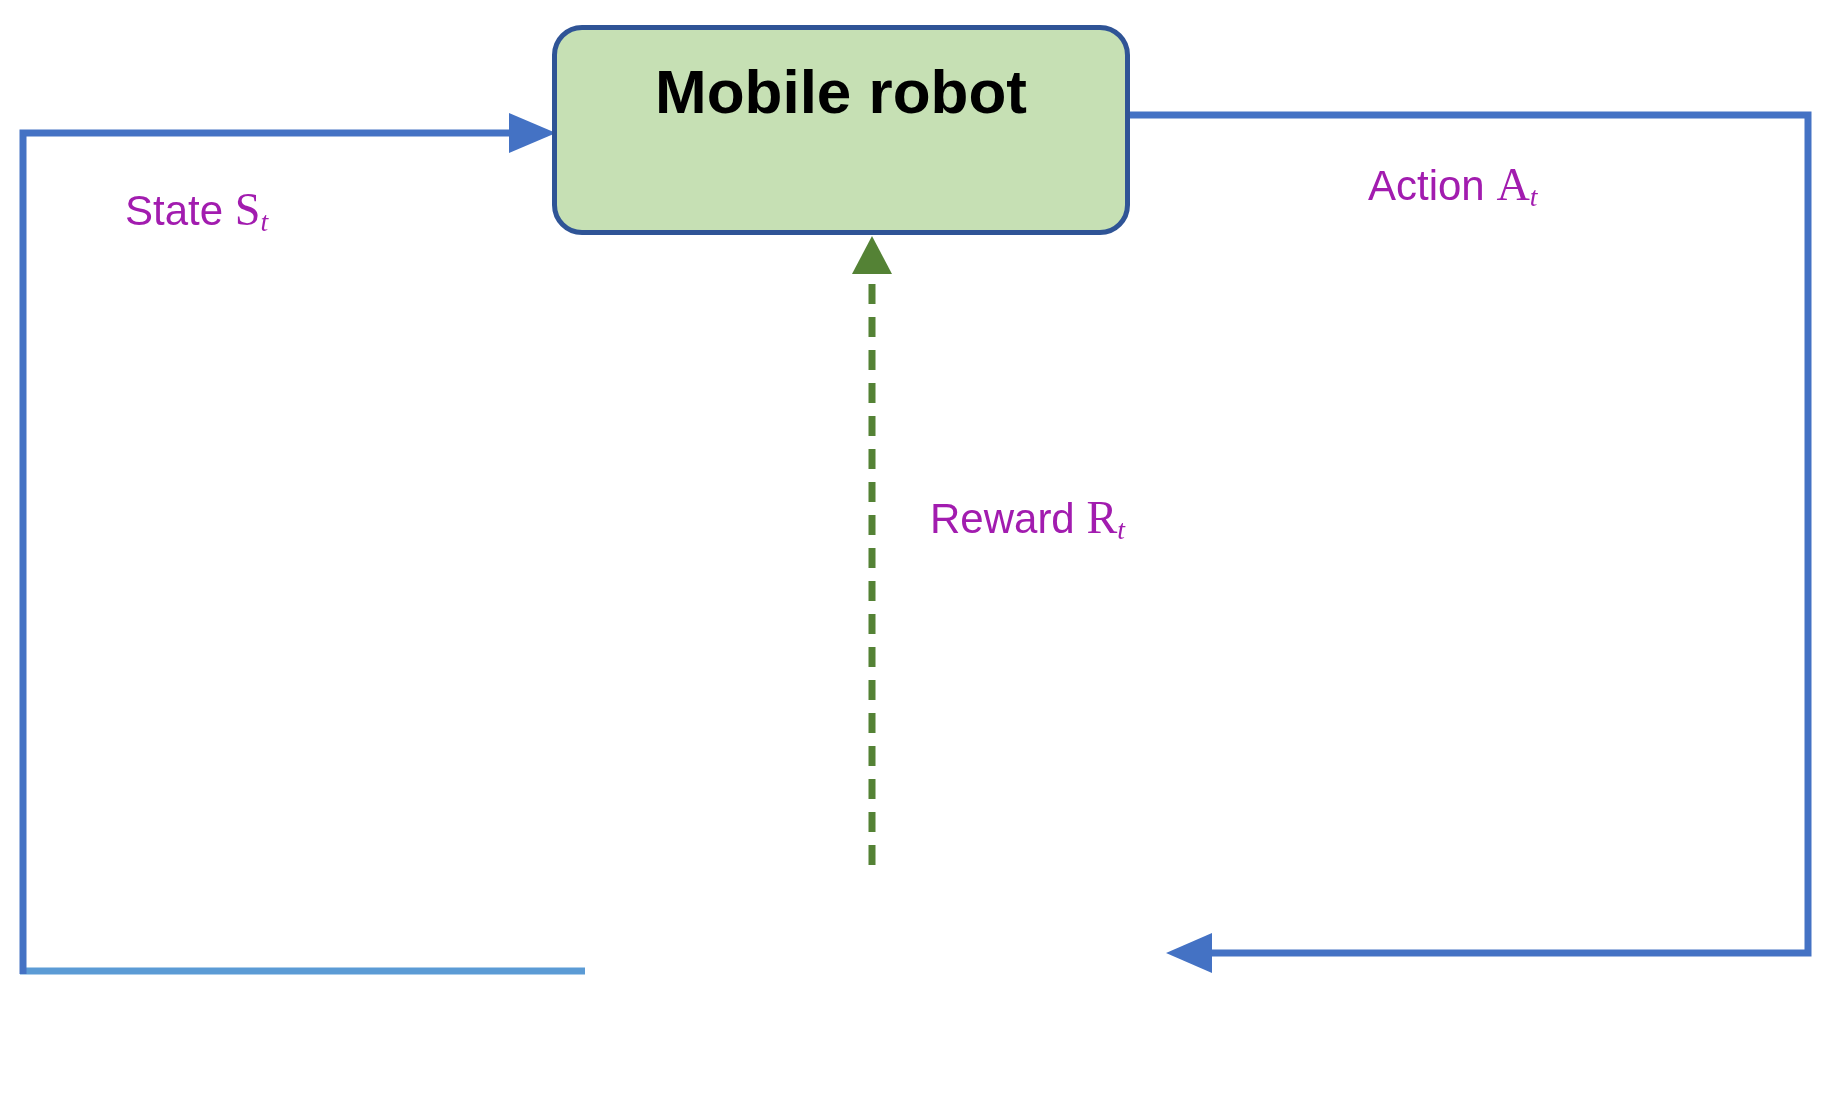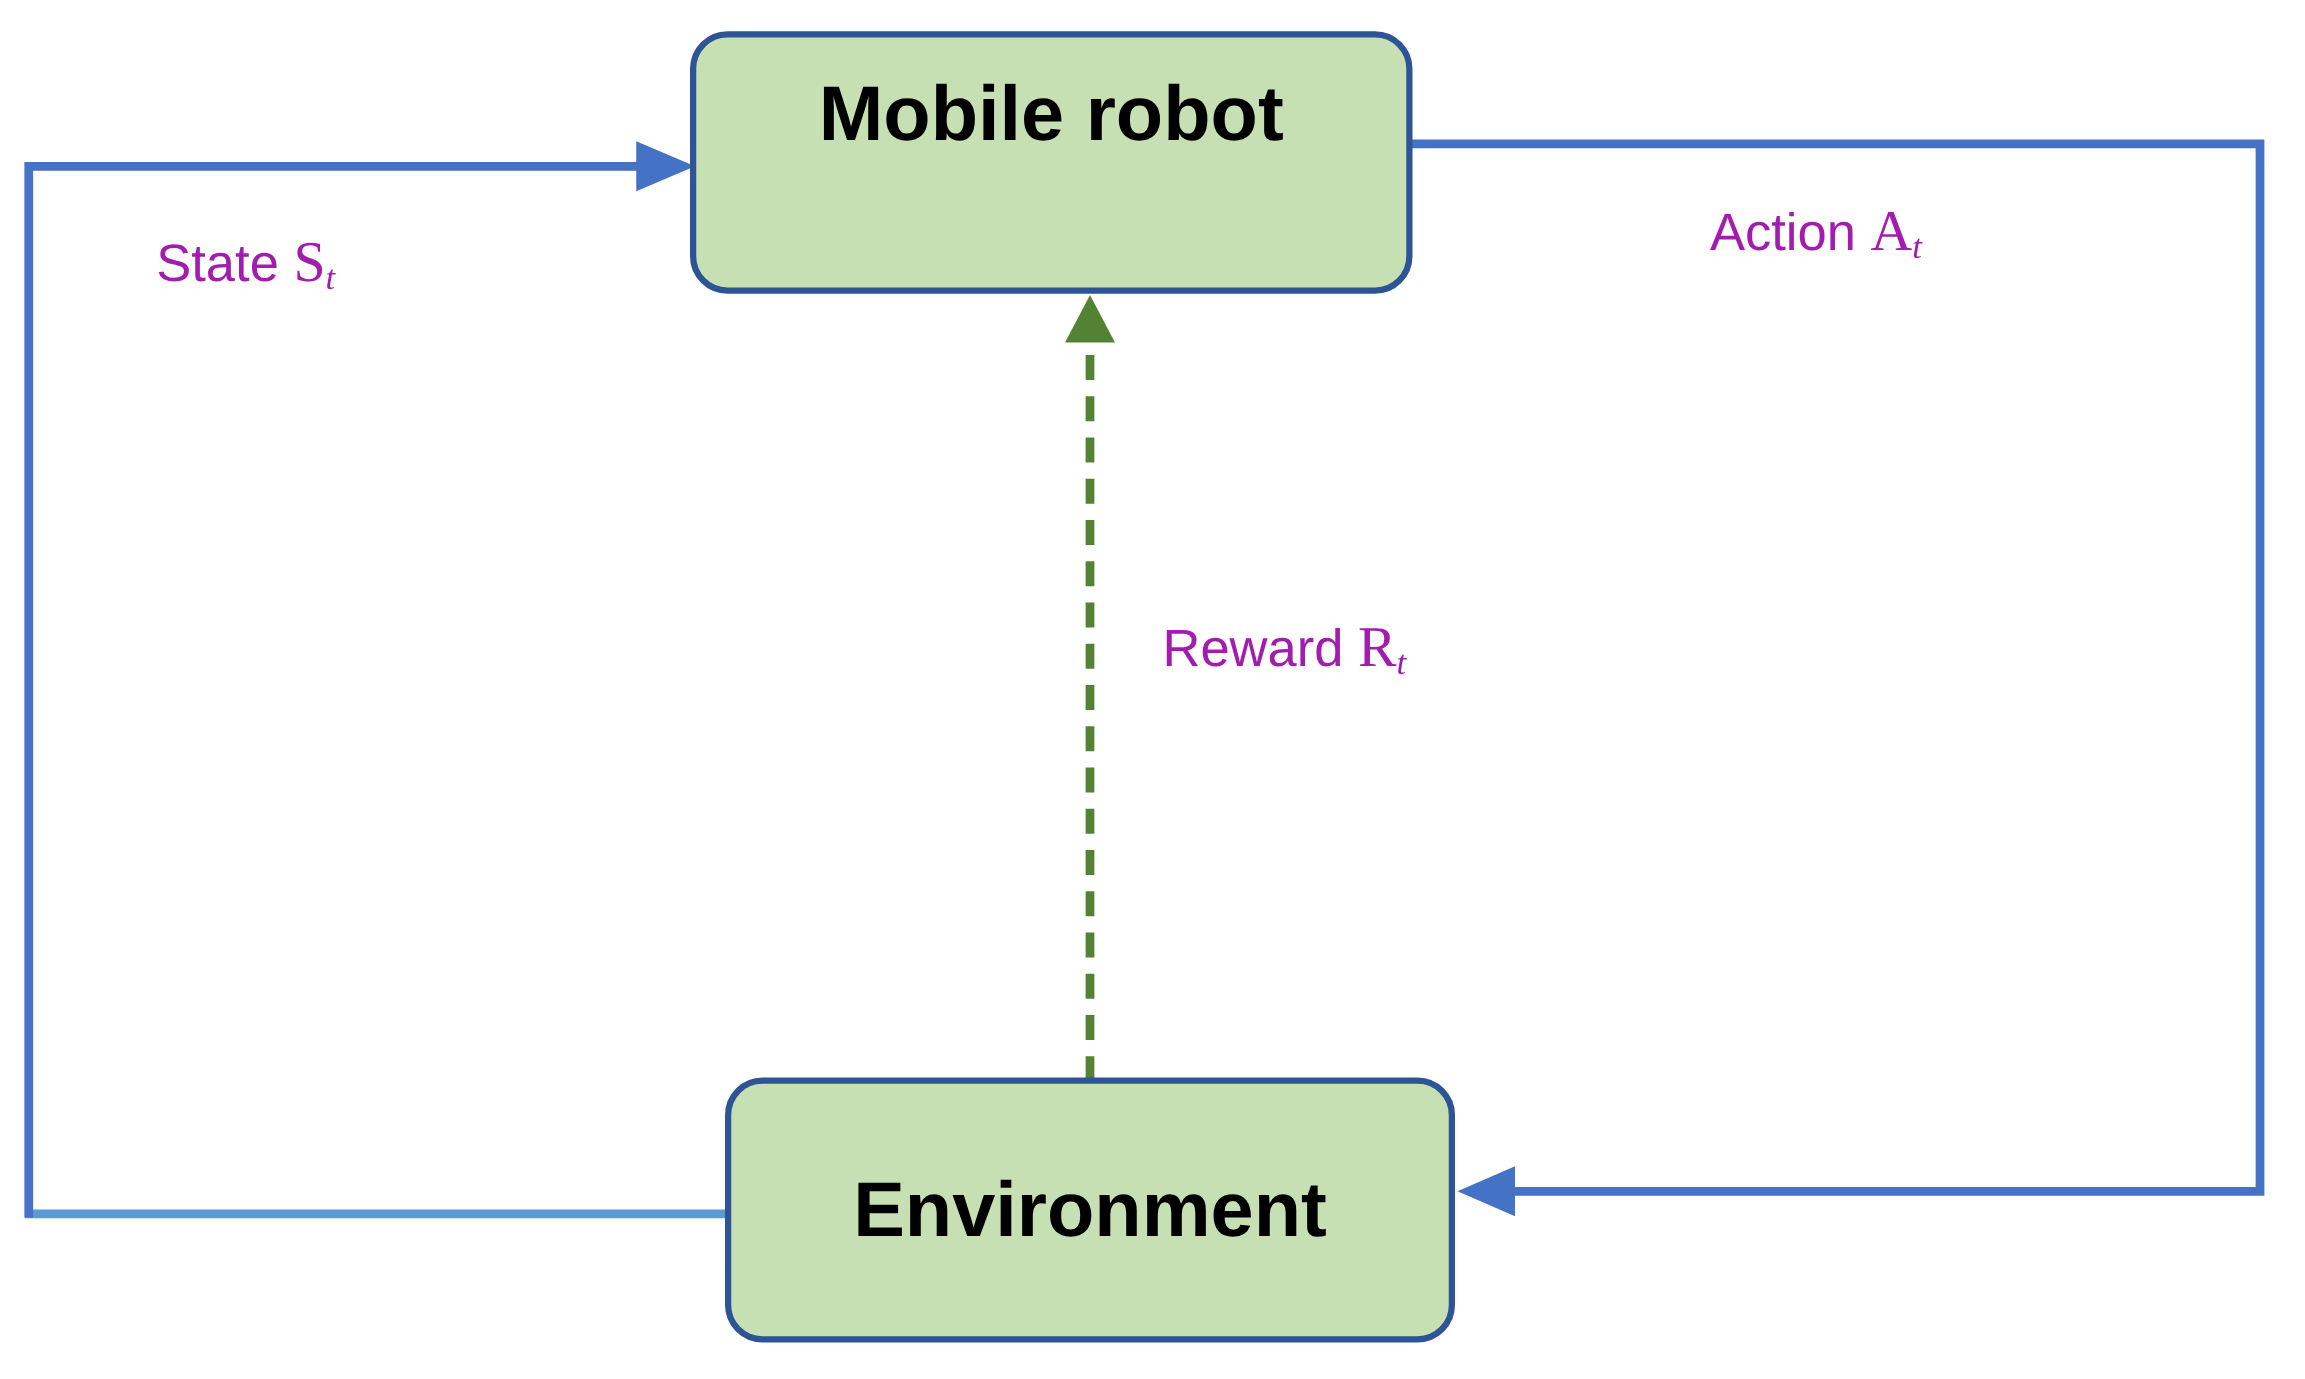--- a/index.html
+++ b/index.html
@@ -97,23 +97,20 @@
     <polygon class="arrow-blue" points="1212,933 1212,973 1166,953"></polygon>
 
     <line class="edge-dashed" x1="872" y1="865" x2="872" y2="272"></line>
     <polygon class="arrow-green" points="852,274 892,274 872,236"></polygon>
   </svg>
 
   <div id="agent-node" class="node">
     <span class="node-title">Mobile robot</span>
   </div>
 
-  <div id="environment-node" class="node">
-    <span class="node-title">Environment</span>
-  </div>
 
   <div id="state-label" class="edge-label">
     <span>State</span>
     <span class="math-var">S</span><span class="math-sub">t</span>
   </div>
 
   <div id="action-label" class="edge-label">
     <span>Action</span>
     <span class="math-var">A</span><span class="math-sub">t</span>
   </div>

